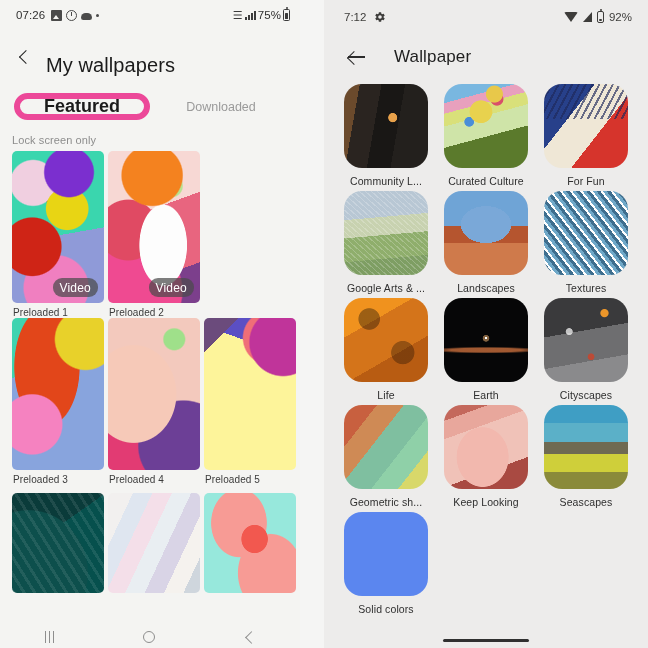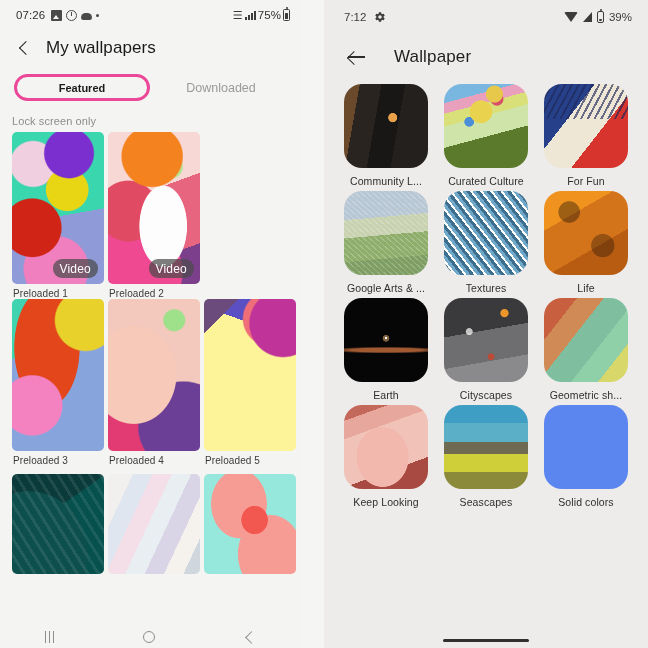--- a/index.html
+++ b/index.html
@@ -49,27 +49,27 @@
   .batt-ic::after{content:"";position:absolute;left:0.6px;right:0.6px;bottom:0.6px;height:68%;background:#3c3c3c;border-radius:0.5px;}
 
   .appbar-l { display:flex; align-items:center; gap:12px; padding:8px 16px 14px 14px; }
   .back-chevron {
     width:20px;height:20px;position:relative;flex:0 0 auto;
   }
   .back-chevron::before{
     content:"";position:absolute;left:7px;top:4.5px;width:9px;height:9px;
     border-left:1.6px solid #222;border-bottom:1.6px solid #222;transform:rotate(45deg);
   }
-  .title-l { font-size:17px; color:#1b1b1b; font-weight:400; letter-spacing:.1px;}
+  .title-l { font-size:20px; color:#1b1b1b; font-weight:400; letter-spacing:.1px;margin-top:16px;}
 
   .tabs-l { display:flex; align-items:center; padding: 2px 14px 0 14px; gap: 6px;}
   .tab-pill {
-    flex:0 0 auto; width:136px; height:27px; border:3px solid #ec4899; border-radius:14px;
+    flex:0 0 auto; width:136px; height:27px; border:6px solid #ec4899; border-radius:14px;
     display:flex;align-items:center;justify-content:center;
-    font-size:11px;font-weight:700;color:#1b1b1b;background:transparent;
+    font-size:18px;font-weight:700;color:#1b1b1b;background:transparent;
   }
   .tab-plain {
     flex:1; height:27px; display:flex;align-items:center;justify-content:center;
     font-size:12.5px;color:#9a9a9a; font-weight:400;
   }
 
   .sect-label { font-size:11px; color:#8d8d8d; padding:14px 0 5px 12px; letter-spacing:.1px;}
   .sect-label.second { padding-top:12px; }
 
   .wp-row { display:flex; gap:4px; padding:0 12px; }
@@ -354,21 +354,21 @@
         <span class="gear-ic">
           <svg viewBox="0 0 24 24" width="12" height="12" aria-hidden="true">
             <path fill="#3d3c3a" d="M19.14 12.94a7.07 7.07 0 000-1.88l2.03-1.58a.5.5 0 00.12-.64l-1.92-3.32a.5.5 0 00-.6-.22l-2.39.96a7.03 7.03 0 00-1.62-.94l-.36-2.54a.5.5 0 00-.5-.42h-3.84a.5.5 0 00-.5.42l-.36 2.54c-.58.24-1.12.56-1.62.94l-2.39-.96a.5.5 0 00-.6.22L2.67 8.84a.5.5 0 00.12.64l2.03 1.58a7.07 7.07 0 000 1.88l-2.03 1.58a.5.5 0 00-.12.64l1.92 3.32c.12.22.38.3.6.22l2.39-.96c.5.38 1.04.7 1.62.94l.36 2.54c.04.24.25.42.5.42h3.84c.25 0 .46-.18.5-.42l.36-2.54c.58-.24 1.12-.56 1.62-.94l2.39.96c.22.08.48 0 .6-.22l1.92-3.32a.5.5 0 00-.12-.64l-2.03-1.58zM12 15.6A3.6 3.6 0 1112 8.4a3.6 3.6 0 010 7.2z"></path>
           </svg>
         </span>
       </div>
       <div class="sb-r-right">
         <span class="wifi-r"></span>
         <span class="sig-r"></span>
         <span class="batt-r"></span>
-        <span>39%</span>
+        <span>92%</span>
       </div>
     </div>
 
     <div class="appbar-r">
       <span class="arrow-back"></span>
       <span class="title-r">Wallpaper</span>
     </div>
 
     <div class="cat-grid">
       <div class="cat-cell">
@@ -382,20 +382,24 @@
       <div class="cat-cell">
         <div class="cat-thumb c-forfun"></div>
         <div class="cat-label">For Fun</div>
       </div>
 
       <div class="cat-cell">
         <div class="cat-thumb c-googlearts"></div>
         <div class="cat-label">Google Arts &amp; ...</div>
       </div>
       <div class="cat-cell">
+        <div class="cat-thumb c-landscapes"></div>
+        <div class="cat-label">Landscapes</div>
+      </div>
+      <div class="cat-cell">
         <div class="cat-thumb c-textures"></div>
         <div class="cat-label">Textures</div>
       </div>
 
       <div class="cat-cell">
         <div class="cat-thumb c-life"></div>
         <div class="cat-label">Life</div>
       </div>
       <div class="cat-cell">
         <div class="cat-thumb c-earth"></div>

